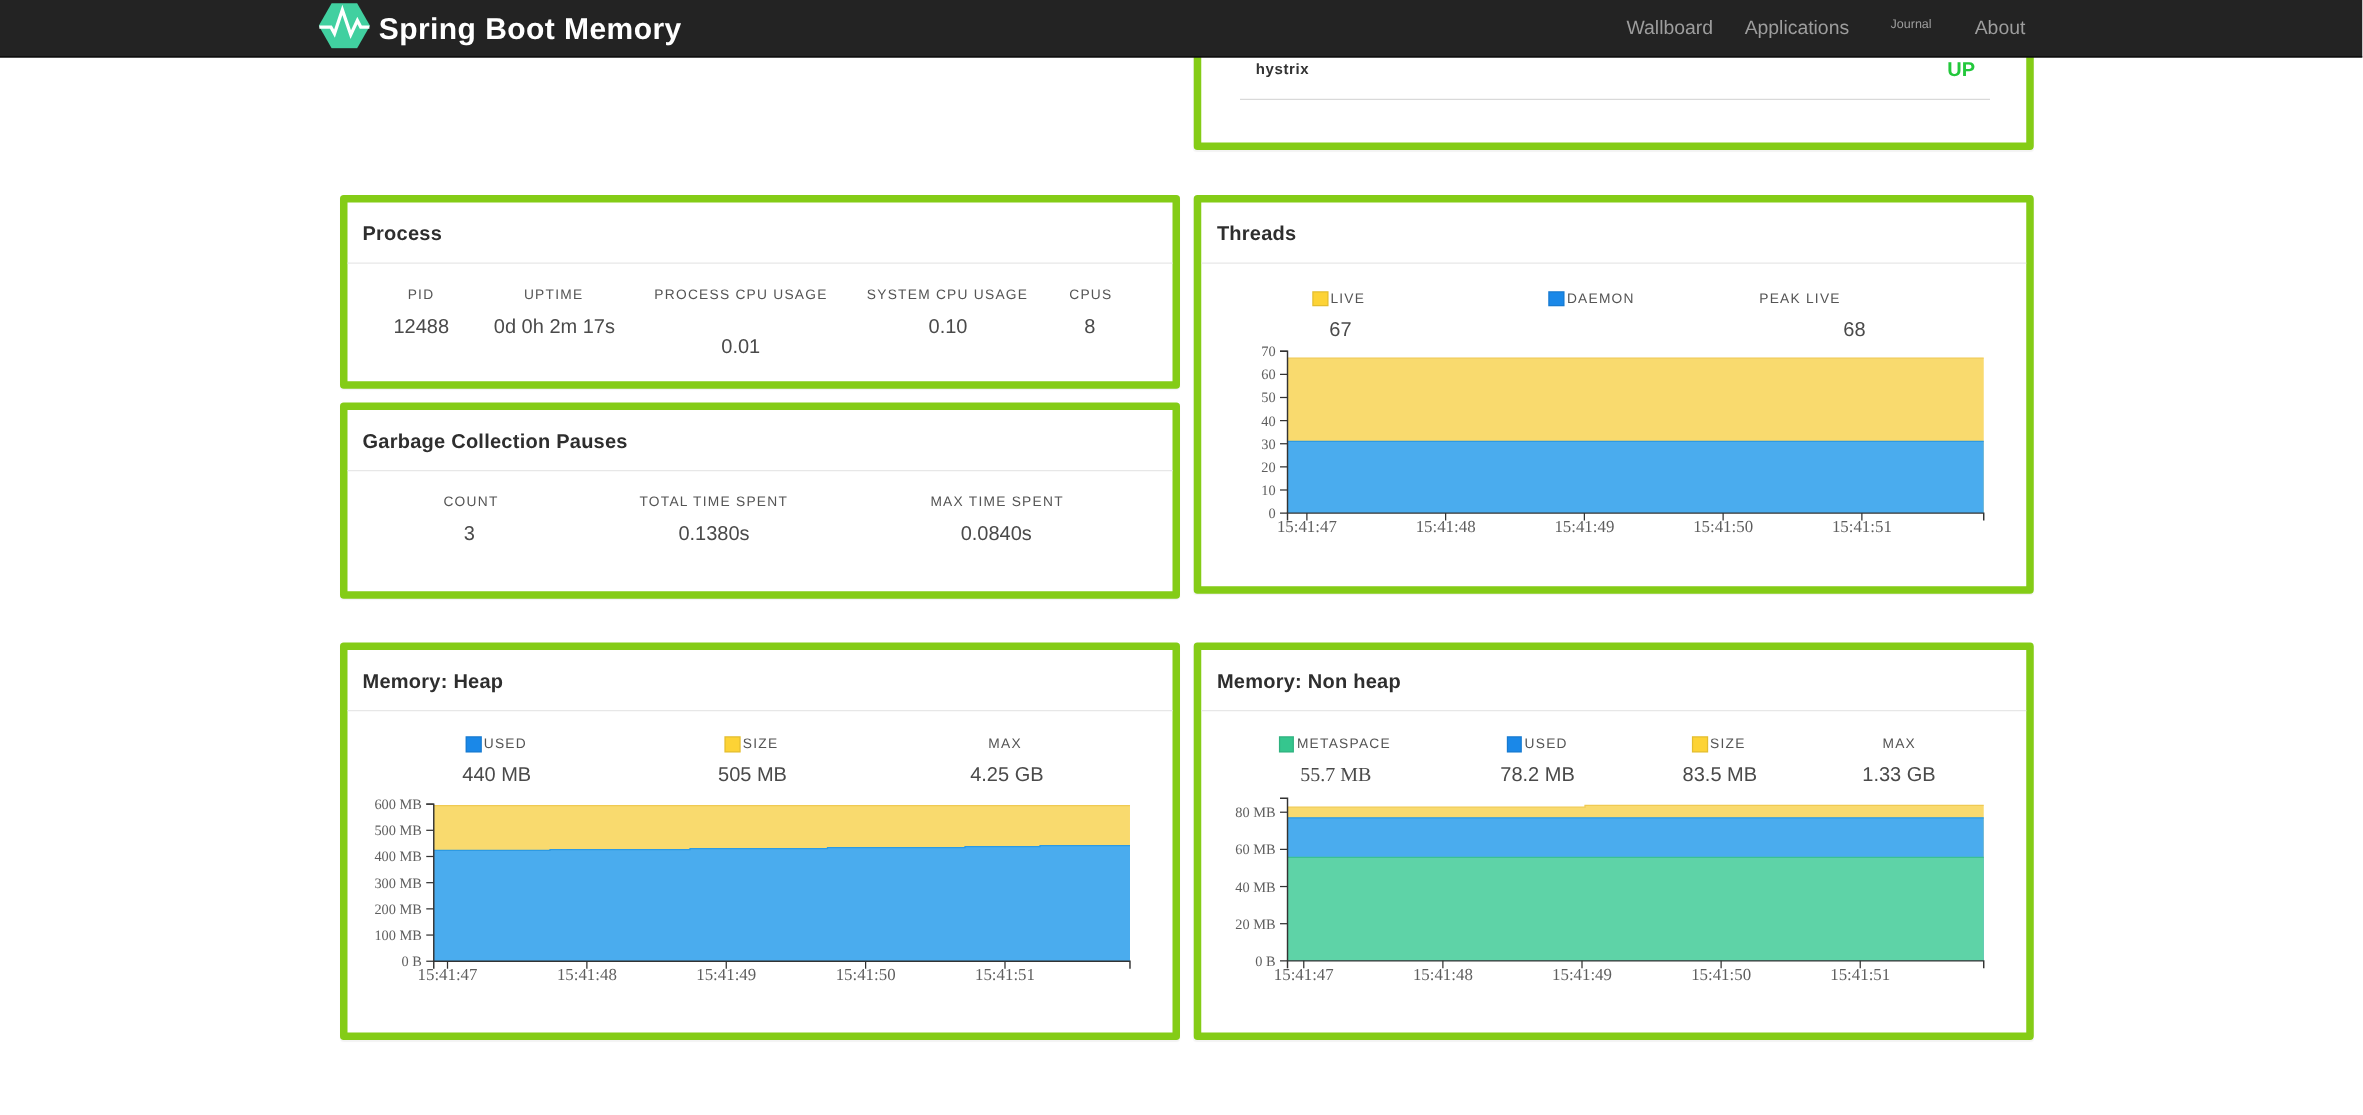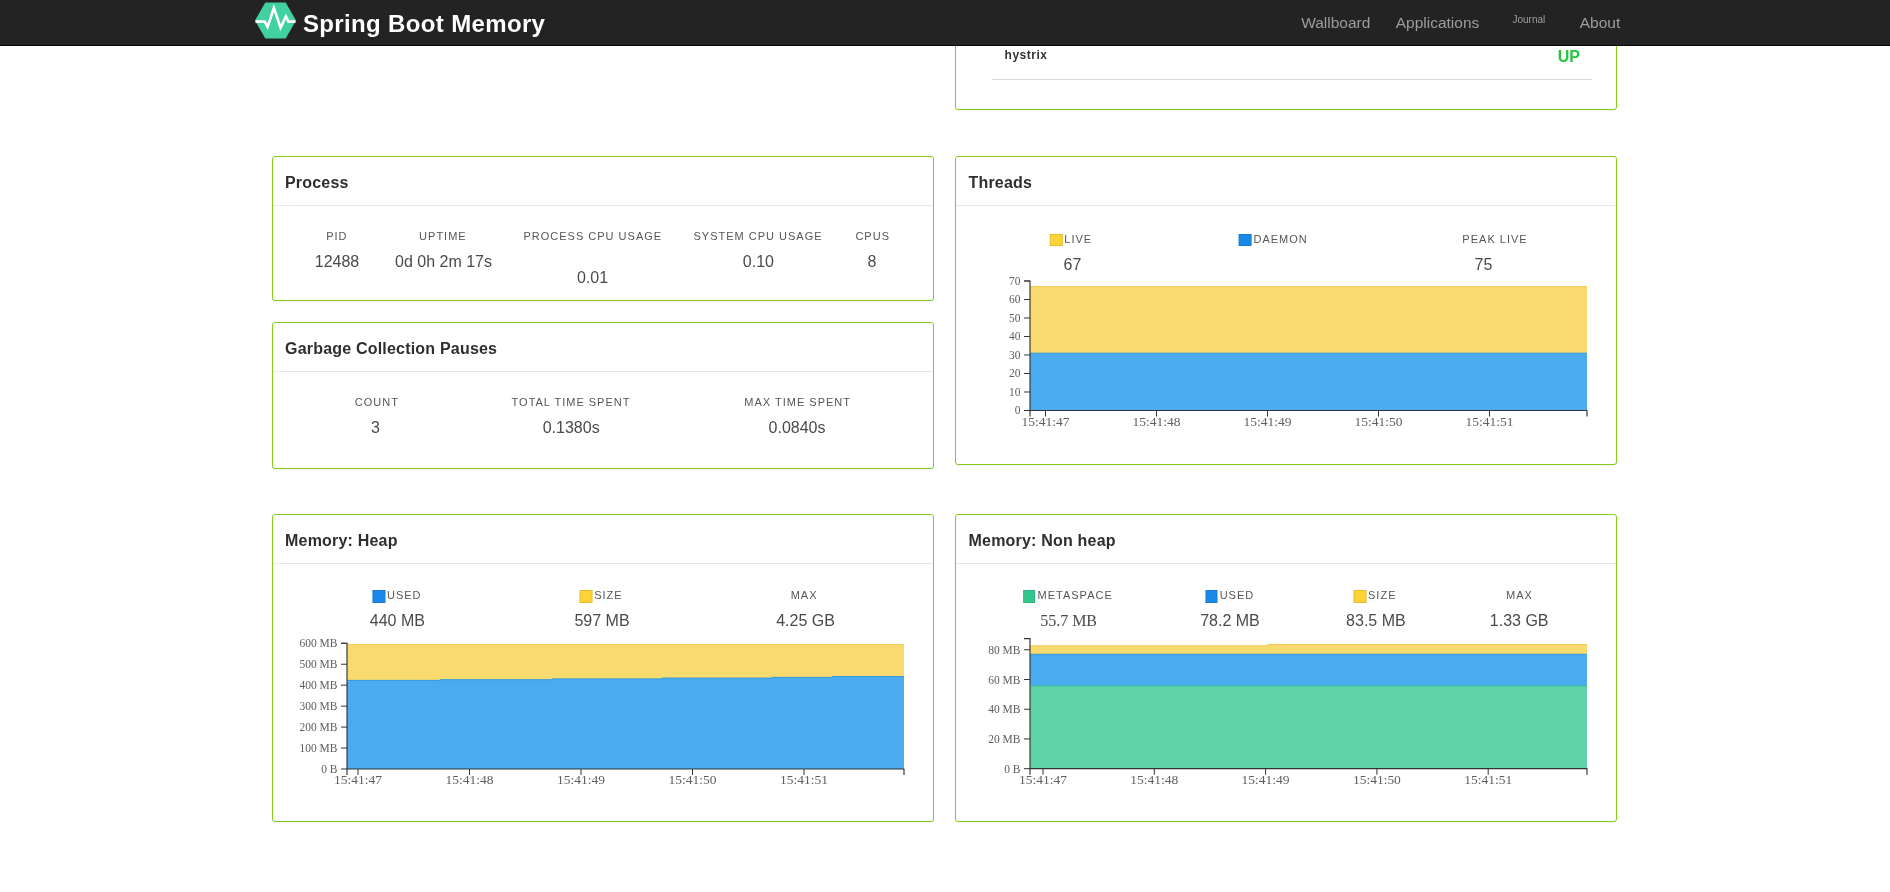--- a/index.html
+++ b/index.html
@@ -1,18 +1,18 @@
 <!DOCTYPE html>
 <html><head><meta charset="utf-8"><title>Spring Boot Admin</title>
 <style>
 html,body{margin:0;padding:0;background:#fff;}
 body{width:1890px;height:892px;position:relative;overflow:hidden;
  font-family:"Liberation Sans",sans-serif;-webkit-font-smoothing:antialiased;}
 .abs{position:absolute;}
-.panel{position:absolute;background:#fff;border:1px solid #84cc16;border-radius:3px;
+.panel{position:absolute;background:#fff;border:6px solid #84cc16;border-radius:3px;
  box-shadow:0 1px 1px rgba(0,0,0,.05);}
 .phead{position:absolute;left:0;right:0;top:0;height:48px;border-bottom:1px solid #e7e7e7;}
 .ptitle{position:absolute;left:12.5px;top:17px;font-size:16px;font-weight:bold;color:#2e2e2e;
  letter-spacing:0.2px;}
 .lbl{position:absolute;font-size:11px;letter-spacing:1px;color:#555;white-space:nowrap;
  transform:translateX(-50%);}
 .val{position:absolute;font-size:16px;color:#4a4a4a;white-space:nowrap;transform:translateX(-50%);}
 .sq{display:inline-block;width:10.5px;height:10.5px;margin-right:2px;vertical-align:-3.5px;}
 svg text{font-family:"Liberation Serif",serif;font-size:11.5px;fill:#5e5e5e;}
 svg text.xl{font-size:13.5px;}
@@ -60,22 +60,22 @@
 <div class="val" style="left:571.2px;top:419px;">0.1380s</div>
 <div class="val" style="left:797.0px;top:419px;">0.0840s</div>
 <div class="panel" style="left:955px;top:156px;width:660px;height:307.4px;">
     <div class="phead"></div>
     <div class="ptitle">Threads</div>
   </div>
 <div class="lbl" style="left:1071px;top:232.5px;"><span class="sq" style="background:#fdd335;border:1px solid rgba(0,0,0,0.10);"></span>LIVE</div>
 <div class="val" style="left:1072.4px;top:256px;">67</div>
 <div class="lbl" style="left:1273.4px;top:232.5px;"><span class="sq" style="background:#1a88e8;border:1px solid rgba(0,0,0,0.10);"></span>DAEMON</div>
 <div class="val" style="left:1231px;top:256px;margin-top:40px;">31</div>
-<div class="lbl" style="left:1495px;top:232.5px;text-align:right;">PEAK LIVE</div>
-<div class="val" style="left:1483.5px;top:256px;">75</div>
+<div class="lbl" style="left:1440px;top:232.5px;text-align:right;">PEAK LIVE</div>
+<div class="val" style="left:1483.5px;top:256px;">68</div>
 <div class="abs" style="left:955px;top:156px;width:662px;height:309.4px;">
     <svg class="abs" style="left:0;top:0;" width="662" height="309.4" viewBox="0 0 662 309.4">
       <path d="M75,254.5 L75,130.6 L632,130.6 L632,254.5 Z" fill="#f9da6e"></path>
       <path d="M75,130.6 L632,130.6" fill="none" stroke="#f0ca52" stroke-width="1"></path>
       <path d="M75,254.5 L75,197.2 L632,197.2 L632,254.5 Z" fill="#4aacee"></path>
       <path d="M75,197.2 L632,197.2" fill="none" stroke="#2d9ae3" stroke-width="1"></path>
       <path d="M69,125H75V254.5" fill="none" stroke="#333" stroke-width="1.15"></path>
       <line x1="69" y1="254.5" x2="75" y2="254.5" stroke="#333" stroke-width="1"></line>
       <text x="65.5" y="258.5" text-anchor="end">0</text>
       <line x1="69" y1="236.0" x2="75" y2="236.0" stroke="#333" stroke-width="1"></line>
@@ -105,21 +105,21 @@
       <text class="xl" x="534.5" y="269.7" text-anchor="middle">15:41:51</text>
     </svg>
   </div>
 <div class="panel" style="left:271.5px;top:514px;width:660px;height:305.7px;">
     <div class="phead"></div>
     <div class="ptitle">Memory: Heap</div>
   </div>
 <div class="lbl" style="left:397.0px;top:589px;"><span class="sq" style="background:#1a88e8;border:1px solid rgba(0,0,0,0.10);"></span>USED</div>
 <div class="val" style="left:397.4px;top:611.5px;">440 MB</div>
 <div class="lbl" style="left:601.2px;top:589px;"><span class="sq" style="background:#fdd335;border:1px solid rgba(0,0,0,0.10);"></span>SIZE</div>
-<div class="val" style="left:602.0px;top:611.5px;">597 MB</div>
+<div class="val" style="left:602.0px;top:611.5px;">505 MB</div>
 <div class="lbl" style="left:804.1px;top:589px;">MAX</div>
 <div class="val" style="left:805.5px;top:611.5px;">4.25 GB</div>
 <div class="abs" style="left:271.5px;top:514px;width:662px;height:307.7px;">
     <svg class="abs" style="left:0;top:0;" width="662" height="307.7" viewBox="0 0 662 307.7">
       <path d="M75,255 L75,130.6 L632,130.6 L632,255 Z" fill="#f9da6e"></path>
       <path d="M75,130.6 L632,130.6" fill="none" stroke="#f0ca52" stroke-width="1"></path>
       <path d="M75,255 L75,166.4 L168,166.4 L168,165.7 L280,165.7 L280,164.9 L390,164.9 L390,164.1 L500,164.1 L500,163.4 L560,163.4 L560,162.6 L632,162.6 L632,255 Z" fill="#4aacee"></path>
       <path d="M75,166.4 L168,166.4 L168,165.7 L280,165.7 L280,164.9 L390,164.9 L390,164.1 L500,164.1 L500,163.4 L560,163.4 L560,162.6 L632,162.6" fill="none" stroke="#2d9ae3" stroke-width="1"></path>
       <path d="M69,129.3H75V255" fill="none" stroke="#333" stroke-width="1.15"></path>
       <line x1="69" y1="255.0" x2="75" y2="255.0" stroke="#333" stroke-width="1"></line>

